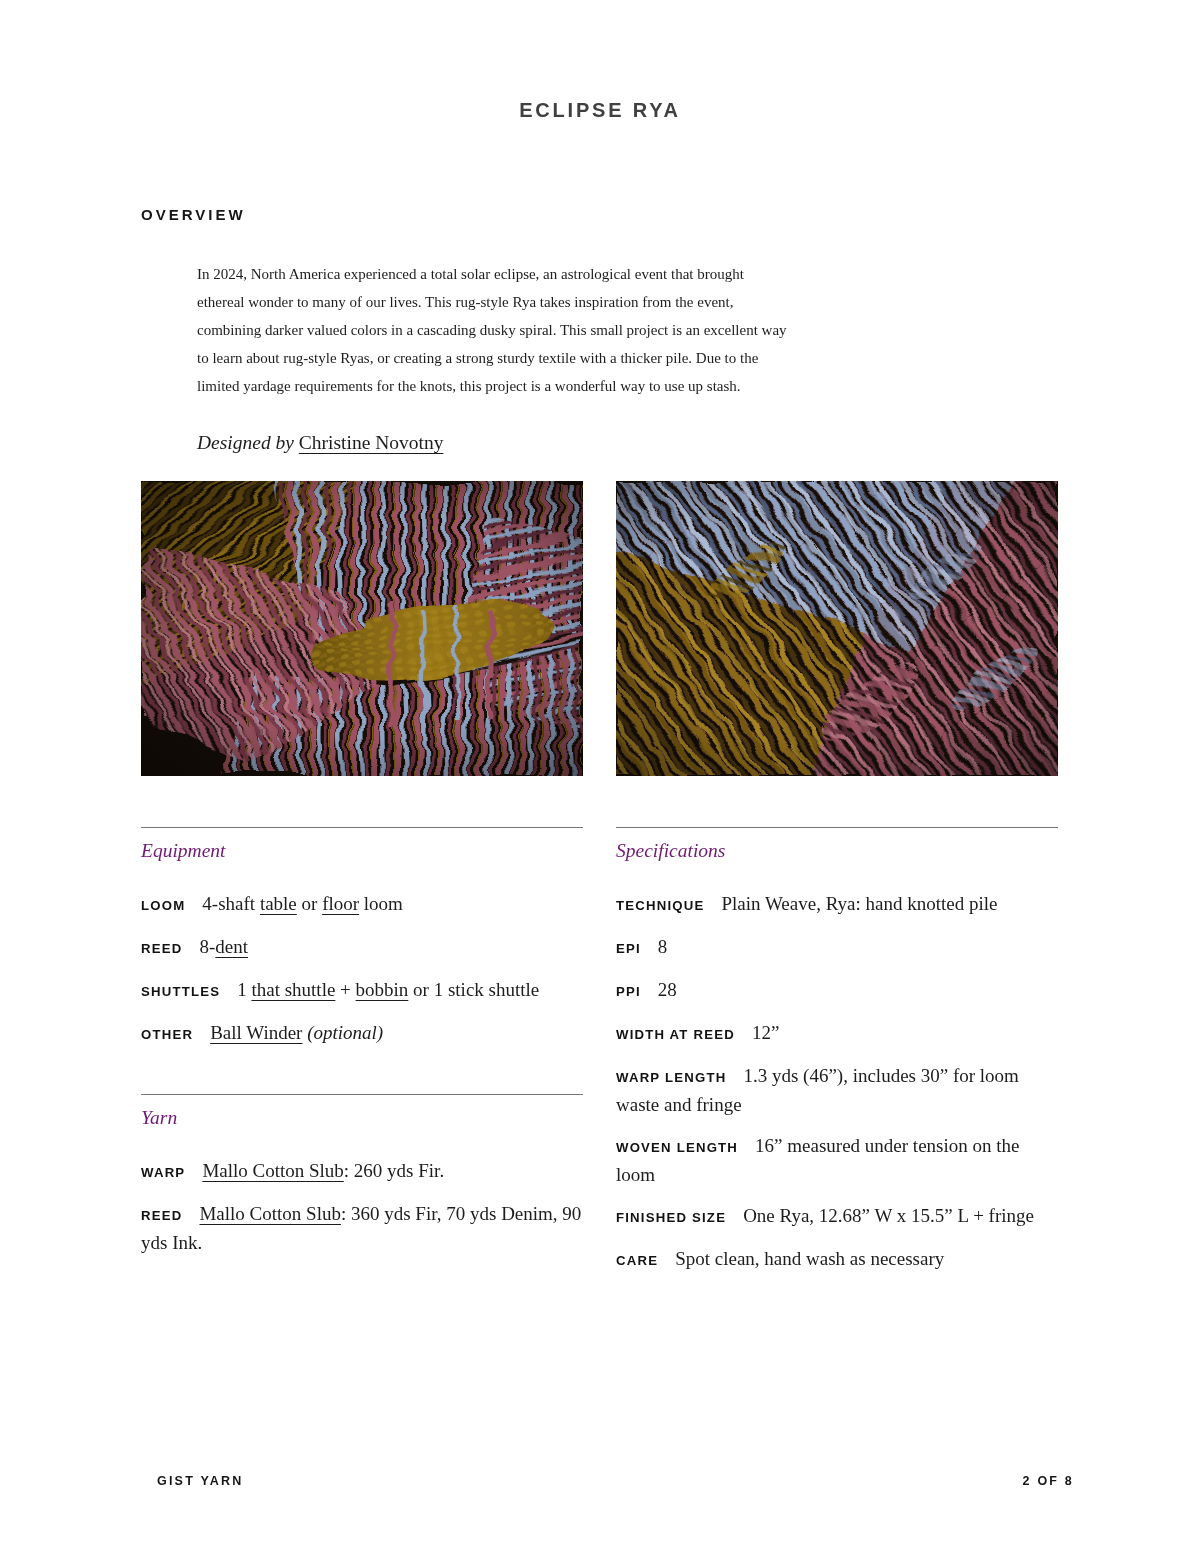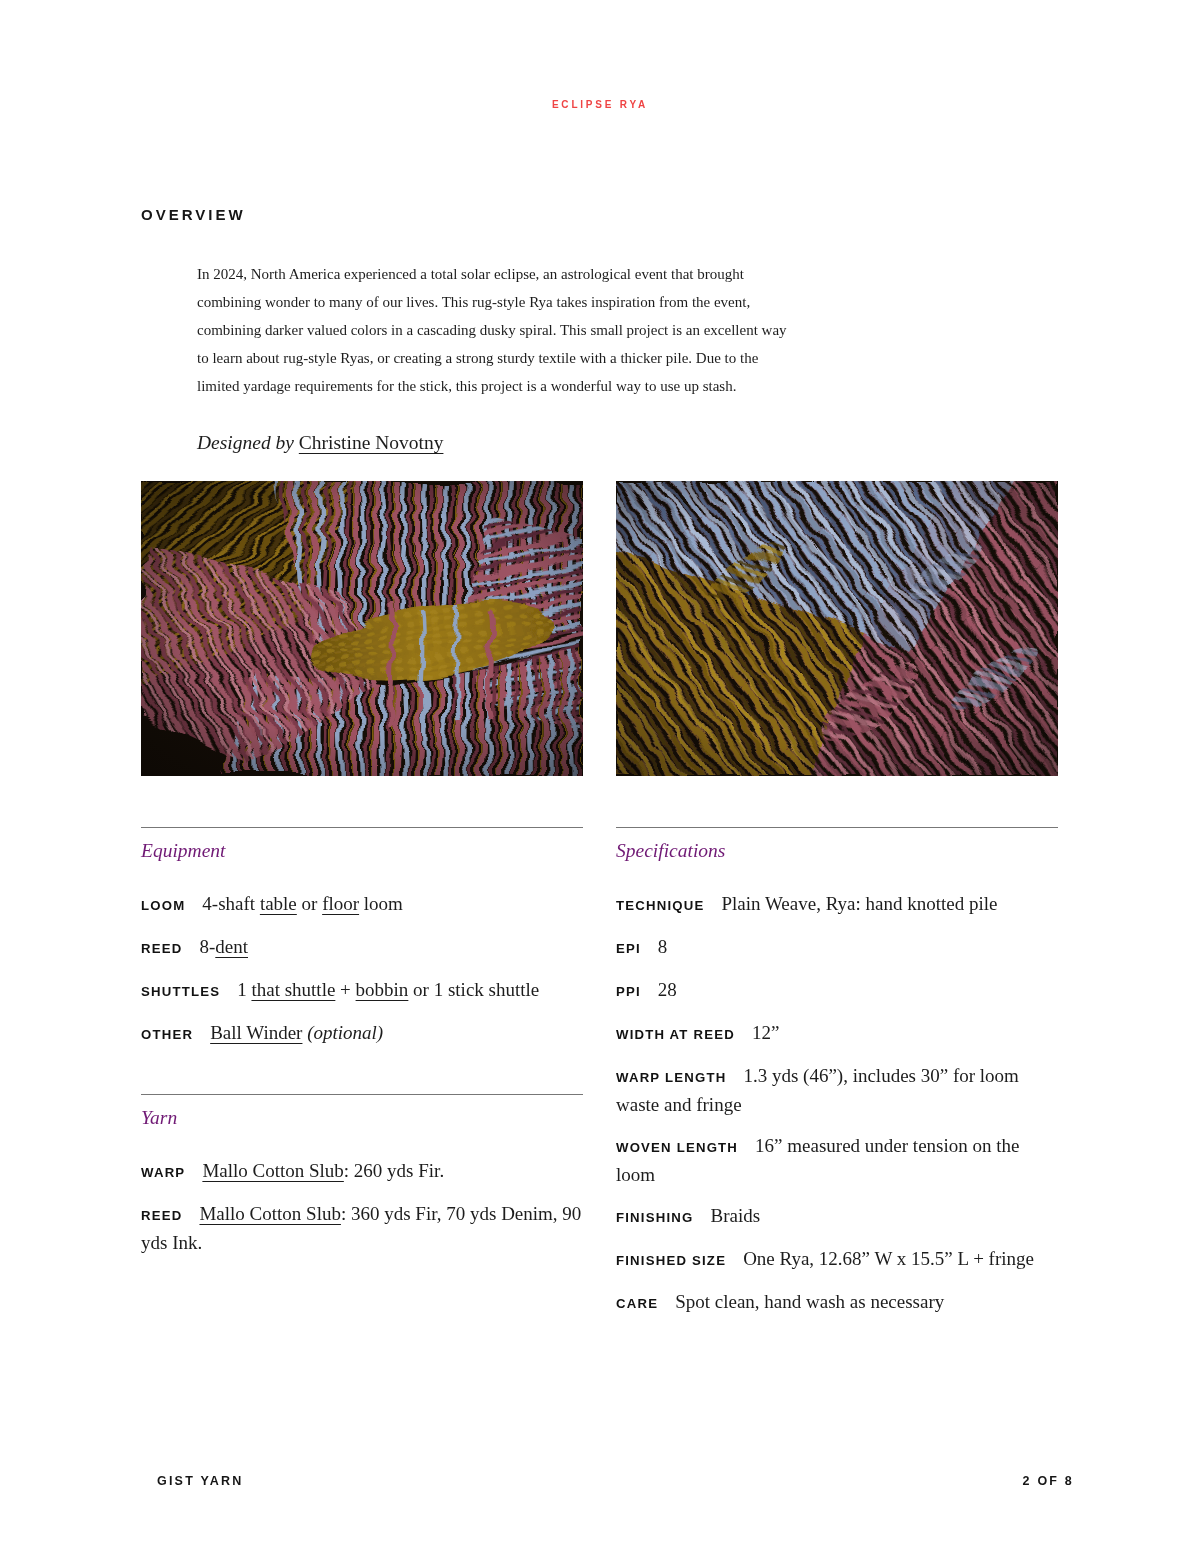--- a/index.html
+++ b/index.html
@@ -3,21 +3,21 @@
 <meta charset="utf-8">
 <style>
   html, body { margin:0; padding:0; background:#ffffff; }
   .page {
     position:relative; width:1200px; height:1553px; background:#ffffff;
     font-family:"Liberation Serif", serif; color:#1d1d1d; overflow:hidden;
   }
   .doc-title {
     position:absolute; top:99px; left:0; right:0; text-align:center;
     font-family:"Liberation Sans", sans-serif; font-weight:bold;
-    font-size:10px; letter-spacing:2.8px; color:#ef4444;
+    font-size:20px; letter-spacing:2.8px; color:#404040;
   }
   .overview-heading {
     position:absolute; top:206px; left:141px;
     font-family:"Liberation Sans", sans-serif; font-weight:bold;
     font-size:15px; letter-spacing:3px; color:#161616;
   }
   .paragraph { position:absolute; top:260px; left:197px; width:810px;
     font-size:15px; line-height:28px; }
   .paragraph .line { white-space:nowrap; }
   .designed { position:absolute; top:411px; left:197px; font-size:19.5px; line-height:28px;margin-top:18px; }
@@ -49,24 +49,24 @@
 <body>
 
 <div class="page">
 
   <div class="doc-title">ECLIPSE RYA</div>
 
   <div class="overview-heading">OVERVIEW</div>
 
   <div class="paragraph">
     <div class="line">In 2024, North America experienced a total solar eclipse, an astrological event that brought</div>
-    <div class="line">combining wonder to many of our lives. This rug-style Rya takes inspiration from the event,</div>
+    <div class="line">ethereal wonder to many of our lives. This rug-style Rya takes inspiration from the event,</div>
     <div class="line">combining darker valued colors in a cascading dusky spiral. This small project is an excellent way</div>
     <div class="line">to learn about rug-style Ryas, or creating a strong sturdy textile with a thicker pile. Due to the</div>
-    <div class="line">limited yardage requirements for the stick, this project is a wonderful way to use up stash.</div>
+    <div class="line">limited yardage requirements for the knots, this project is a wonderful way to use up stash.</div>
   </div>
 
   <div class="designed"><span class="seg-italic">Designed by </span><span class="seg-link">Christine Novotny</span></div>
 
   <div class="photo ph-left">
     <svg width="442" height="295" viewBox="0 0 442 295" preserveAspectRatio="none">
       <defs>
         <linearGradient id="gcore" x1="0" y1="0" x2="1" y2="0">
           <stop offset="0" stop-color="#6b520e"></stop>
           <stop offset="0.5" stop-color="#9c7a18"></stop>
@@ -191,21 +191,20 @@
   <div class="col c-right">
     <hr class="rule">
     <div class="col-heading">Specifications</div>
 
     <p class="spec-row"><span class="spec-label">TECHNIQUE</span><span class="spec-value"><span>Plain Weave, Rya: hand knotted pile</span></span></p>
     <p class="spec-row"><span class="spec-label">EPI</span><span class="spec-value"><span>8</span></span></p>
     <p class="spec-row"><span class="spec-label">PPI</span><span class="spec-value"><span>28</span></span></p>
     <p class="spec-row"><span class="spec-label">WIDTH AT REED</span><span class="spec-value"><span>12”</span></span></p>
     <p class="spec-row"><span class="spec-label">WARP LENGTH</span><span class="spec-value"><span>1.3 yds (46”), includes 30” for loom waste and fringe</span></span></p>
     <p class="spec-row"><span class="spec-label">WOVEN LENGTH</span><span class="spec-value"><span>16” measured under tension on the loom</span></span></p>
-    <p class="spec-row"><span class="spec-label">FINISHING</span><span class="spec-value"><span>Braids</span></span></p>
     <p class="spec-row"><span class="spec-label">FINISHED SIZE</span><span class="spec-value"><span>One Rya, 12.68” W x 15.5” L + fringe</span></span></p>
     <p class="spec-row"><span class="spec-label">CARE</span><span class="spec-value"><span>Spot clean, hand wash as necessary</span></span></p>
   </div>
 
   <div class="footer">
     <span>GIST YARN</span>
     <span>2 OF 8</span>
   </div>
 
 </div>

